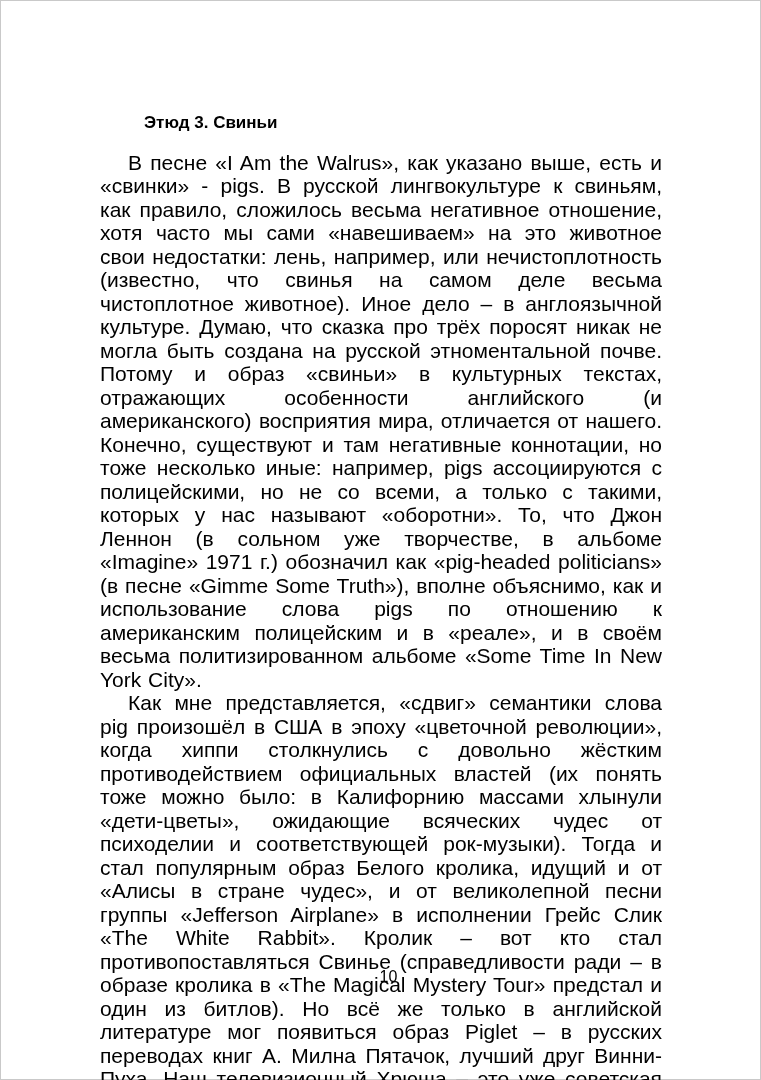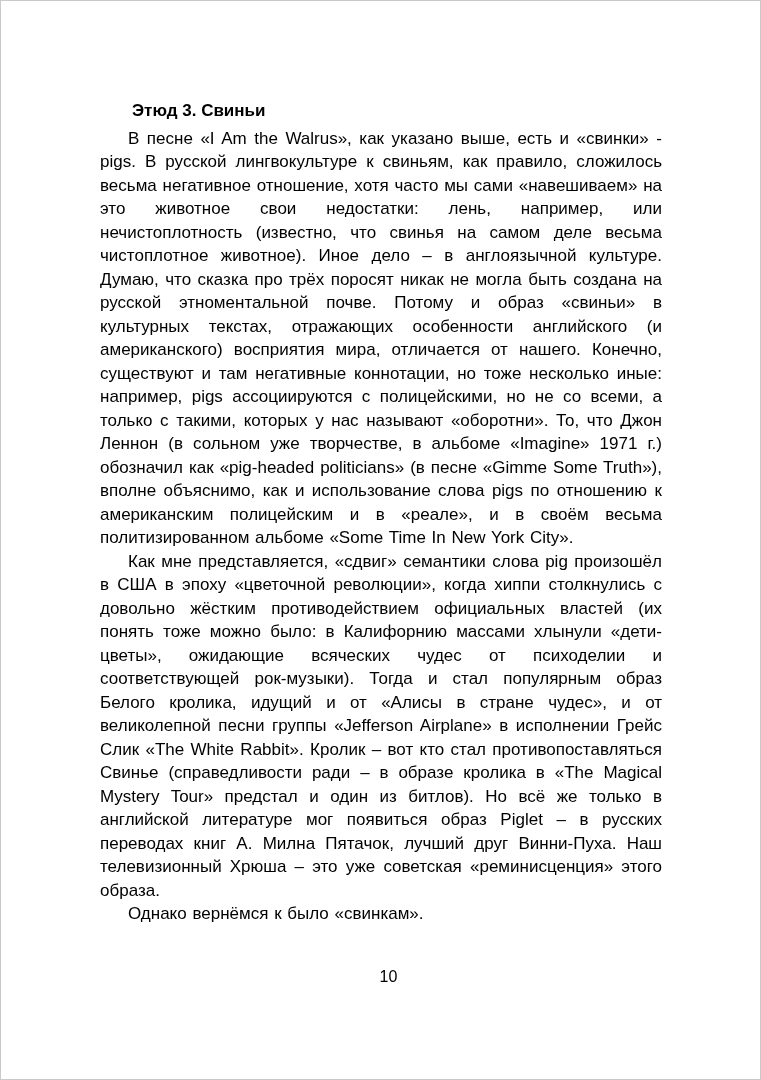--- a/index.html
+++ b/index.html
@@ -24,26 +24,26 @@
   .content {
     position: absolute;
     left: 100px;
     top: 95px;
     width: 562px;
   }
   .heading {
     font-size: 17px;
     font-weight: bold;
     line-height: 23.5px;
-    margin: 4px;
+    margin: 16px;
     text-indent: 28px;
   }
   p.para {
     margin: 0;
-    font-size: 17px;
+    font-size: 21px;
     line-height: 23.5px;
     text-align: justify;
     text-indent: 28px;
     word-spacing: 1px;
   }
   .italic-word {
   }
   .page-number {
     position: absolute;
     left: 16px;

